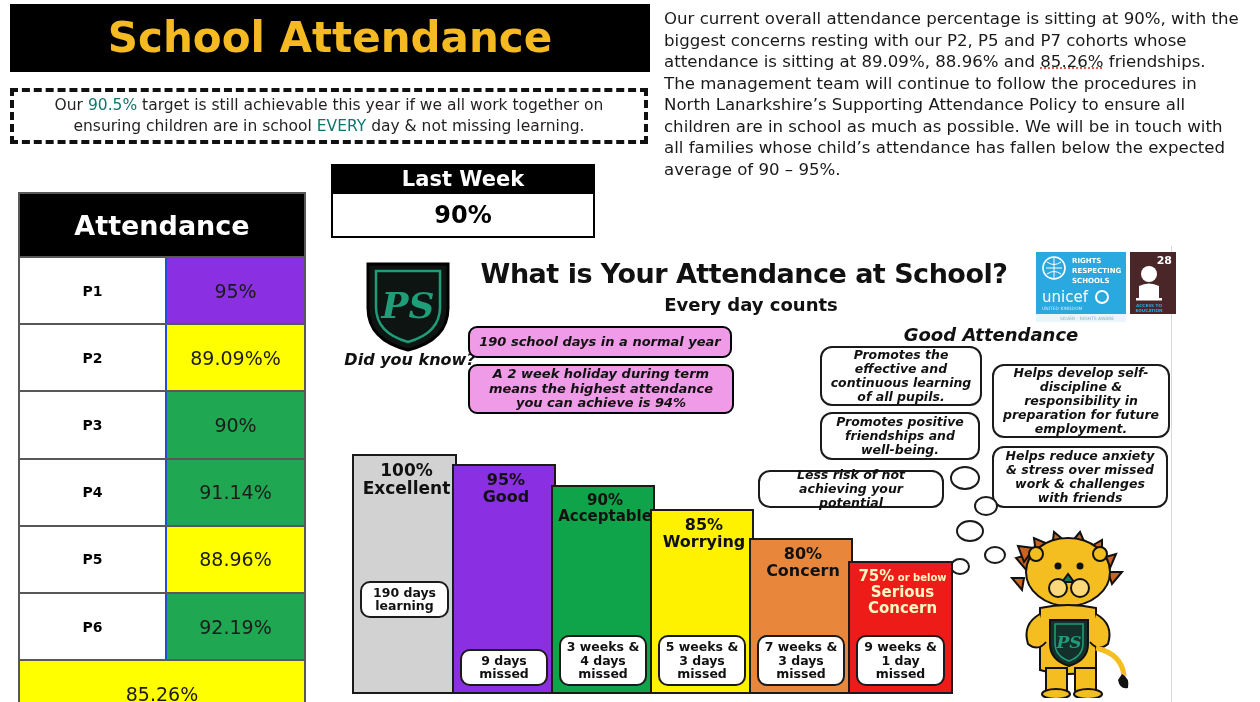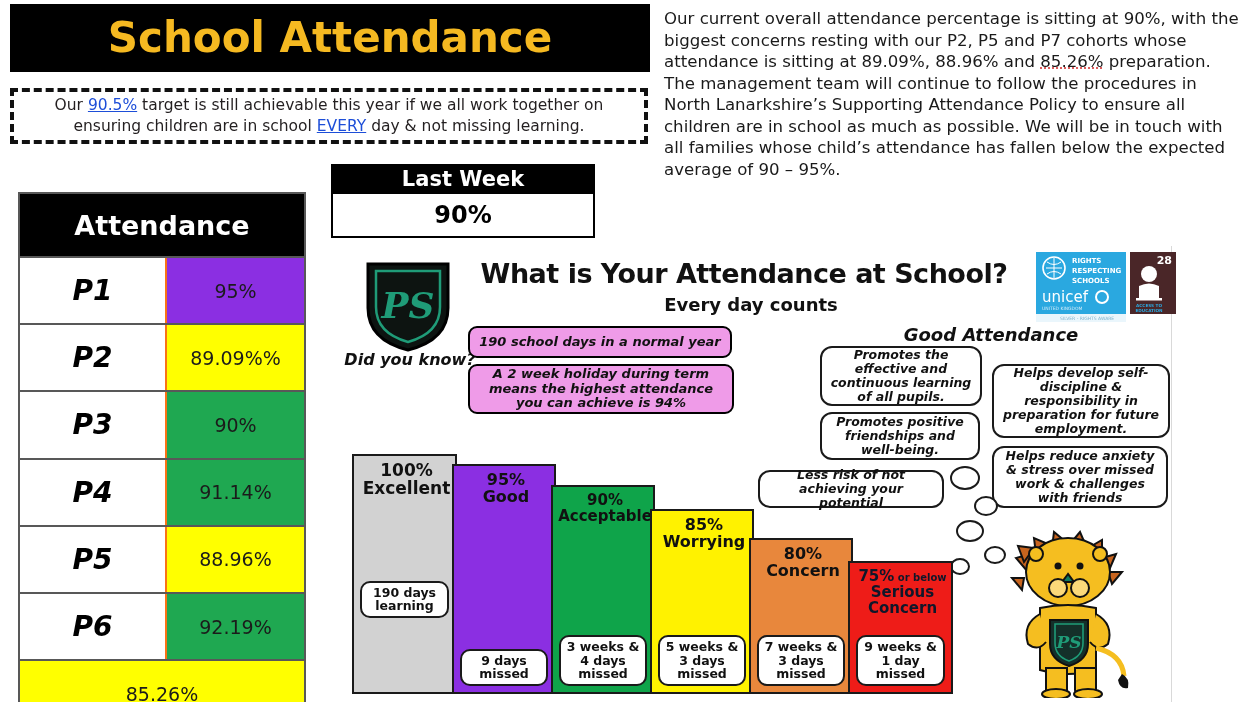--- a/index.html
+++ b/index.html
@@ -32,21 +32,21 @@
     border:4px dashed #111111;
     background:#ffffff;
     display:flex;align-items:center;justify-content:center;
     text-align:center;
     padding:2px 10px;
   }
   #target-text{
     font-family:"DejaVu Sans",sans-serif;
     font-size:15.5px;color:#231f20;line-height:1.35;
   }
-  .grn{color:#1d4ed8;text-decoration:underline;}
+  .grn{color:#0f766e;}
 
   
   #attendance-table{
     left:18px;top:164px;width:288px;height:520px;
     border:2px solid #585858;
     background:#0f766e;
     margin-top:28px;
   }
   #attendance-head{
     height:62px;background:#000;
@@ -54,23 +54,22 @@
   }
   #attendance-head-label{
     color:#fff;font-family:"DejaVu Sans",sans-serif;
     font-weight:bold;font-size:27px;
   }
   .att-row{display:flex;height:65.2px;border-top:2px solid #585858;}
   .att-row:first-child{border-top:none;}
   .att-cls{
     width:145px;display:flex;align-items:center;justify-content:center;
     background:#ffffff;
-    font-family:"DejaVu Sans",sans-serif;font-weight:bold;font-size:28px;color:#000;
-    border-right:2px solid #f97316;
-    font-style:italic;
+    font-family:"DejaVu Sans",sans-serif;font-weight:bold;font-size:14px;color:#000;
+    border-right:2px solid #1d4ed8;
   }
   .att-val{
     flex:1;display:flex;align-items:center;justify-content:center;
     font-family:"DejaVu Sans",sans-serif;font-size:19px;color:#1b1b1b;
   }
   .c-purple{background:#8B2FE2;}
   .c-yellow{background:#FFFF00;}
   .c-green{background:#1FA851;}
 
   
@@ -183,21 +182,21 @@
     text-align:center;padding:3px 2px;
     font-family:"DejaVu Sans",sans-serif;font-weight:bold;
     font-size:12.5px;color:#111;line-height:1.1;
   }
   .b-gray{background:#D2D2D2;}
   .b-purple{background:#8B2FE2;}
   .b-green{background:#0FA44A;}
   .b-yellow{background:#FFF200;}
   .b-orange{background:#E8873C;}
   .b-red{background:#EE1C18;}
-  #bar-6 .bar-head{color:#0f172a;}
+  #bar-6 .bar-head{color:#fef9c3;}
   .small-sub{font-size:10px;font-weight:bold;}
 
   
   #lion{left:660px;top:282px;width:150px;height:170px;}
 </style>
 </head>
 <body>
 
 <div class="abs" id="title-banner">
   <span id="title-text">School Attendance</span>
@@ -246,21 +245,21 @@
 <div class="abs" id="lastweek-box">
   <div id="lastweek-head">
     <span id="lastweek-head-label">Last Week</span>
   </div>
   <div id="lastweek-body">
     <span id="lastweek-value">90%</span>
   </div>
 </div>
 
 <div class="abs" id="narrative">
-  <p><span>Our current overall attendance percentage is sitting at 90%, with the biggest concerns resting with our P2, P5 and P7 cohorts whose attendance is sitting at 89.09%, 88.96% and </span><span class="spellred">85.26%</span><span> preparation.</span></p>
+  <p><span>Our current overall attendance percentage is sitting at 90%, with the biggest concerns resting with our P2, P5 and P7 cohorts whose attendance is sitting at 89.09%, 88.96% and </span><span class="spellred">85.26%</span><span> friendships.</span></p>
   <p>The management team will continue to follow the procedures in North Lanarkshire’s Supporting Attendance Policy to ensure all children are in school as much as possible. We will be in touch with all families whose child’s attendance has fallen below the expected average of 90 – 95%.</p>
 </div>
 
 <div class="abs" id="infographic">
 
   <div class="abs" id="crest">
     <svg viewBox="0 0 96 92" width="96" height="92">
       <path d="M8 4 H88 V48 Q88 80 48 90 Q8 80 8 48 Z" fill="#0d1411" stroke="#000" stroke-width="3"></path>
       <path d="M16 11 H80 V47 Q80 73 48 82 Q16 73 16 47 Z" fill="none" stroke="#1f9c78" stroke-width="2.5"></path>
       <text x="48" y="58" font-family="DejaVu Serif, serif" font-size="36" font-weight="bold" fill="#1f9c78" text-anchor="middle" font-style="italic">PS</text>

